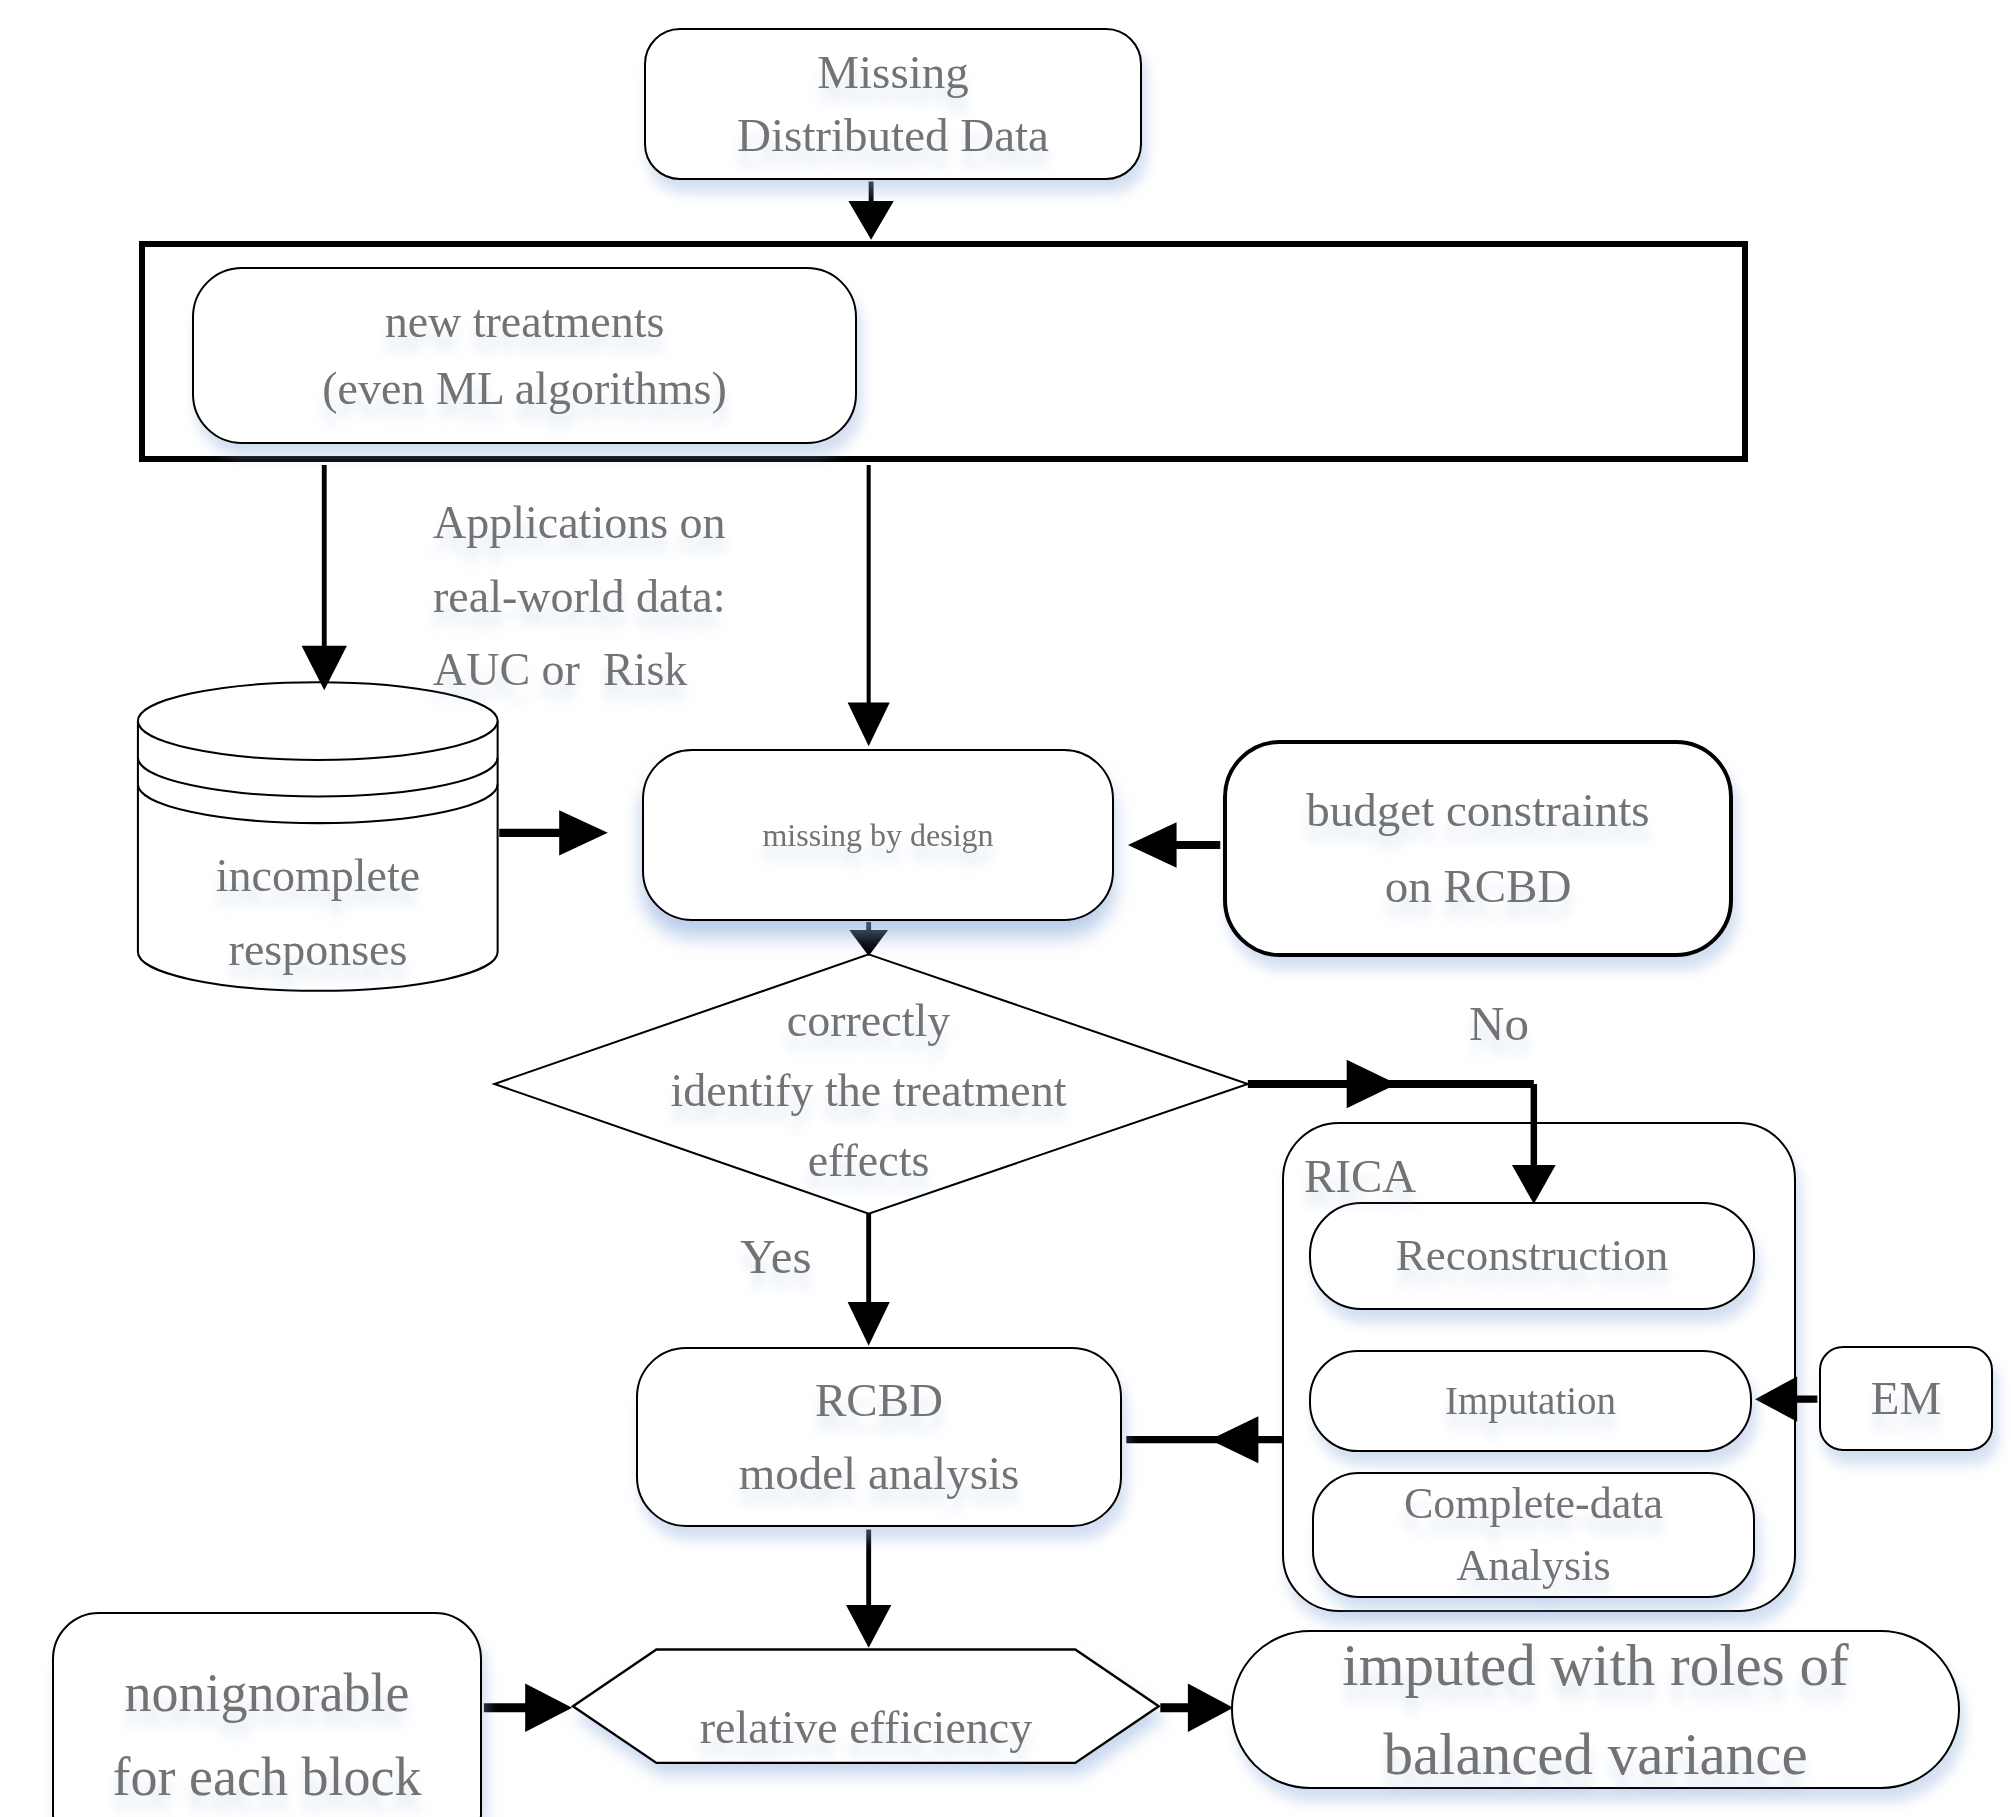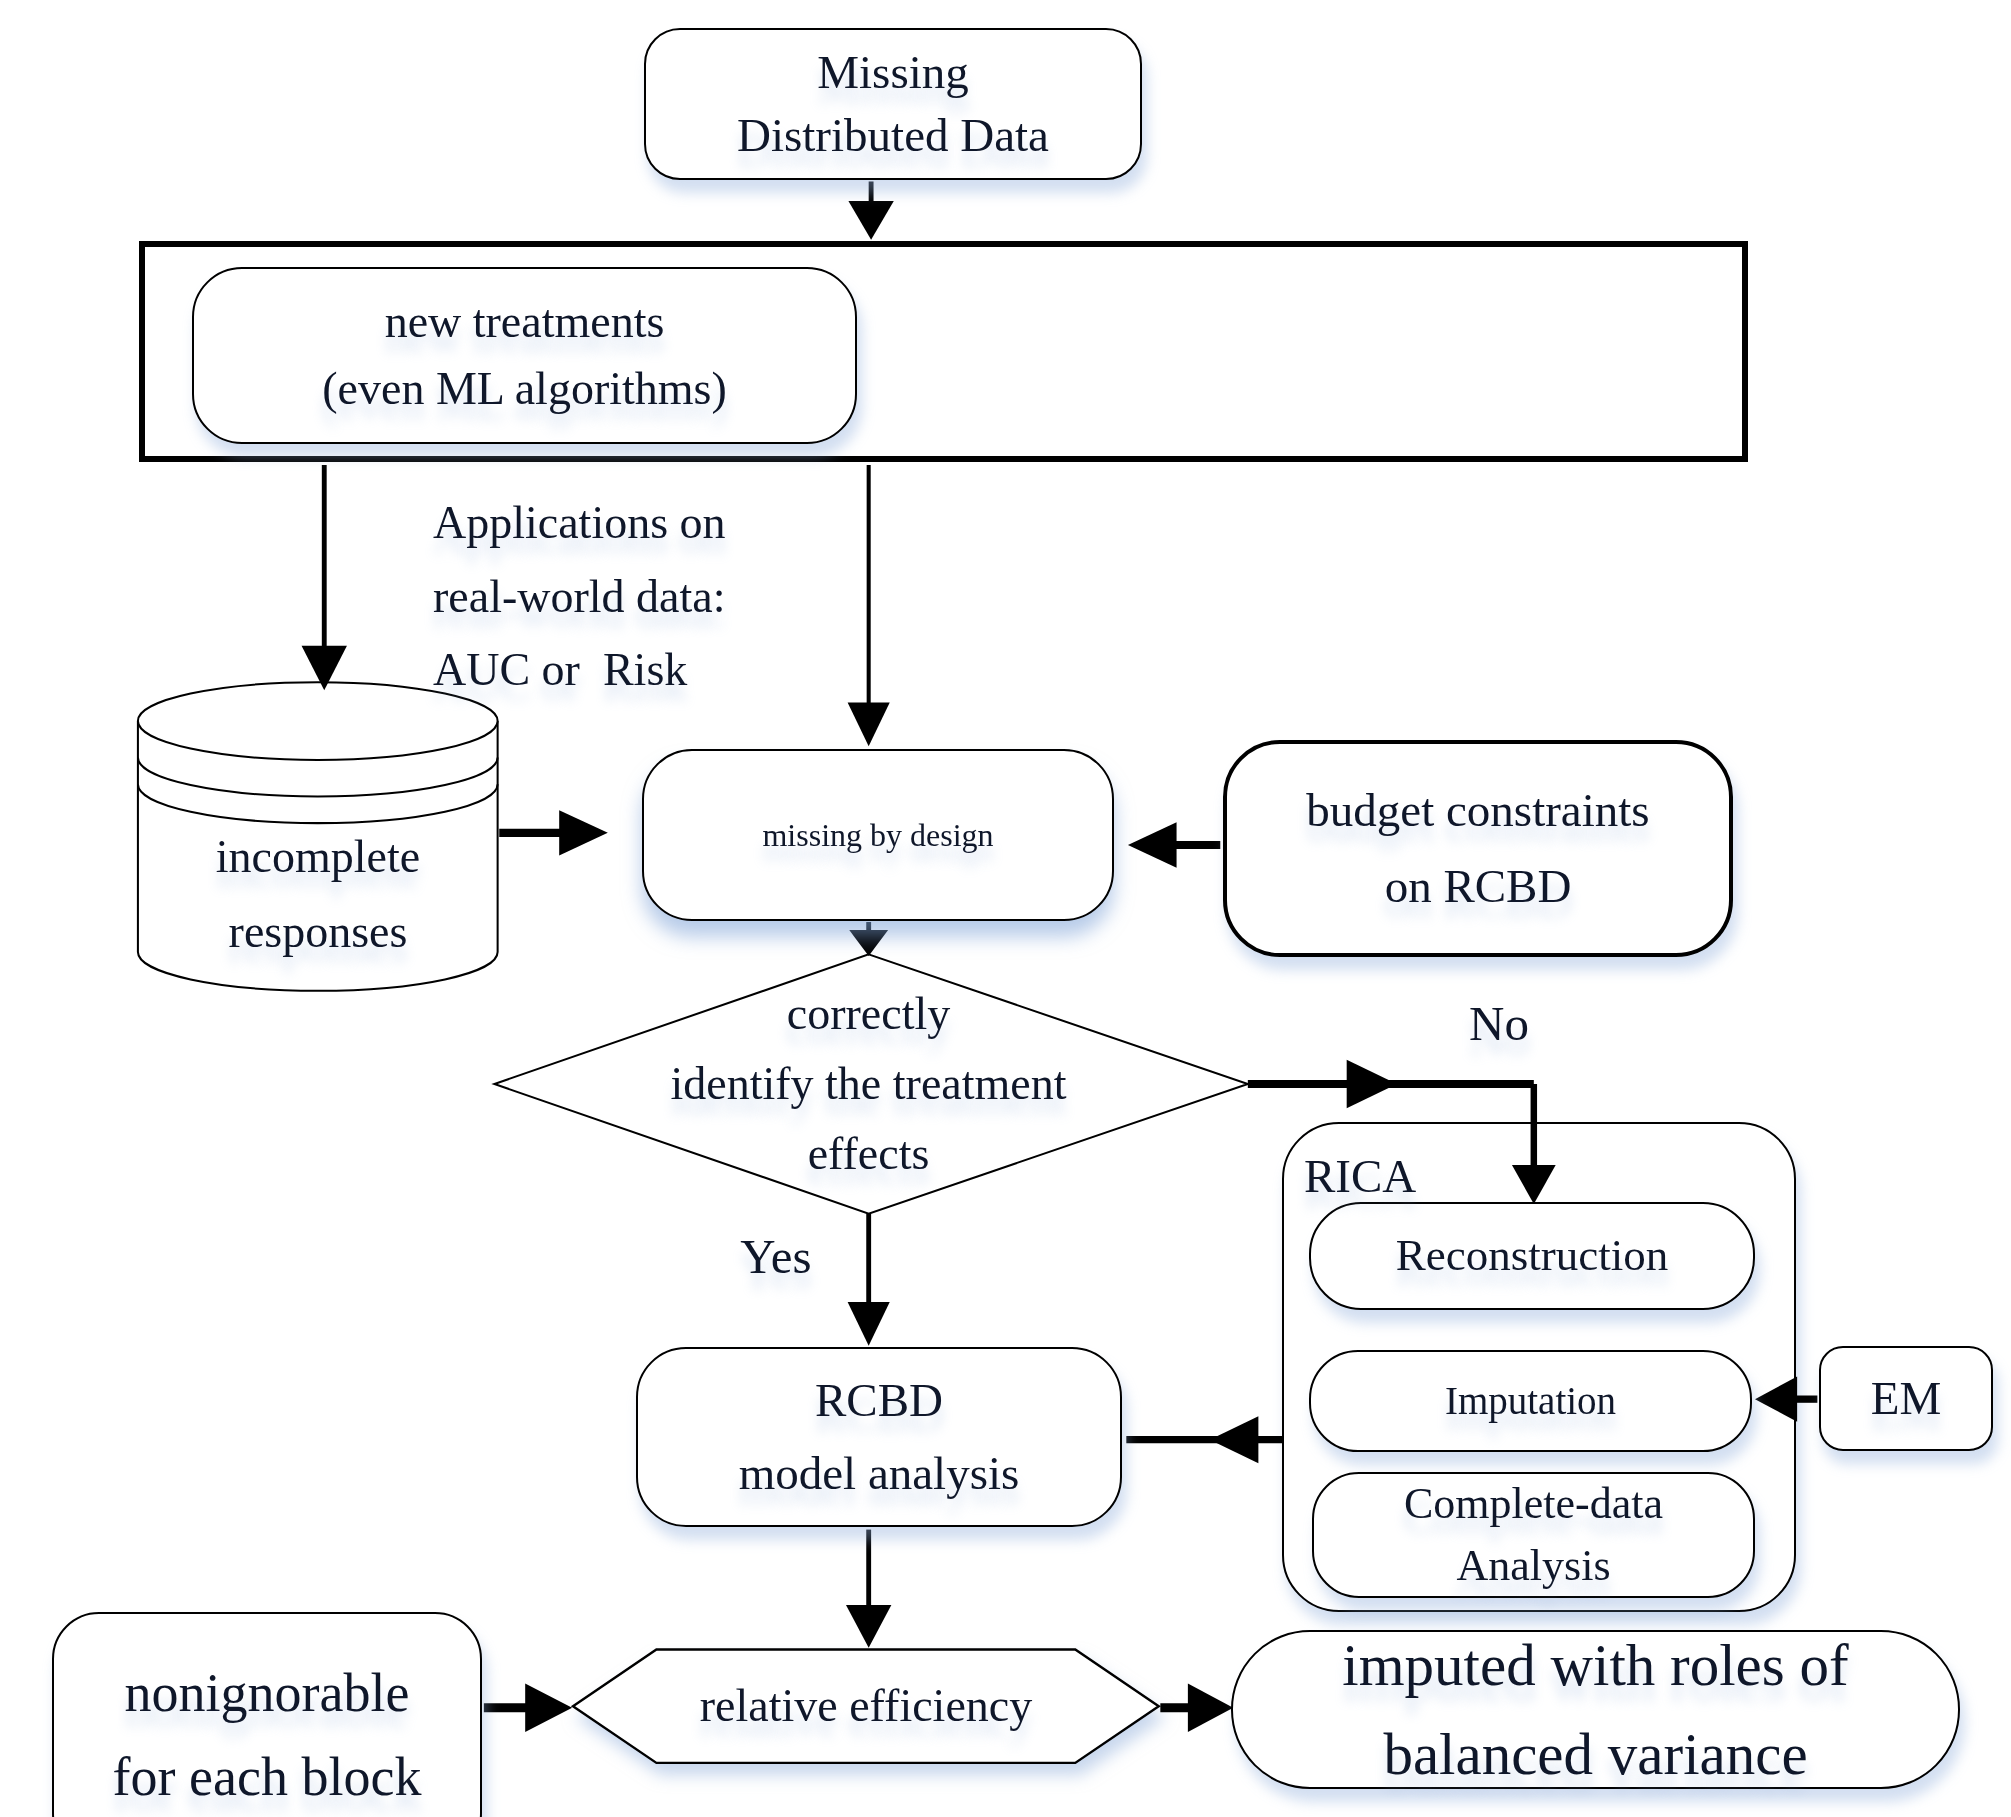--- a/index.html
+++ b/index.html
@@ -1,37 +1,37 @@
 <!DOCTYPE html>
 <html style="font-size:13px"><head>
 <meta charset="utf-8">
 <style>
   html,body{margin:0;padding:0;background:#ffffff;}
   #canvas{
     position:relative;
     width:2012px;height:1818px;
     background:#ffffff;
     font-family:"Liberation Serif","DejaVu Serif",serif;
-    color:#0f172a;
+    color:#737373;
     overflow:hidden;
   }
   .node{
     position:absolute;box-sizing:border-box;background:#fff;
     border:2.4px solid #000;
     display:flex;flex-direction:column;justify-content:center;align-items:center;
     text-align:center;z-index:4;
     font-size:46px;line-height:1.45;
   }
   .container{z-index:1;}
   .sh{box-shadow:4.9px 13px 13px rgba(145,175,220,.40);}
   .sh-strong{box-shadow:0 16px 19.4px rgba(125,162,215,.55);}
   .tsh{text-shadow:0 14.6px 11.3px rgba(140,170,215,.33);}
   .flabel{
     position:absolute;z-index:5;display:flex;flex-direction:column;
-    justify-content:center;align-items:center;text-align:center;
+    justify-content:flex-end;align-items:center;text-align:center;
     font-size:46px;line-height:1.5;background:transparent;
   }
   .edge-label{position:absolute;z-index:5;font-size:49px;text-align:center;}
   .note{position:absolute;z-index:5;font-size:46px;line-height:1.6;text-align:left;}
   svg.layer{position:absolute;left:0;top:0;z-index:3;}
   .hex-shadow{filter:drop-shadow(6px 14px 10px rgba(145,175,220,.5));}
   .group-label{position:absolute;z-index:5;font-size:47px;}
 </style>
 </head>
 <body>

